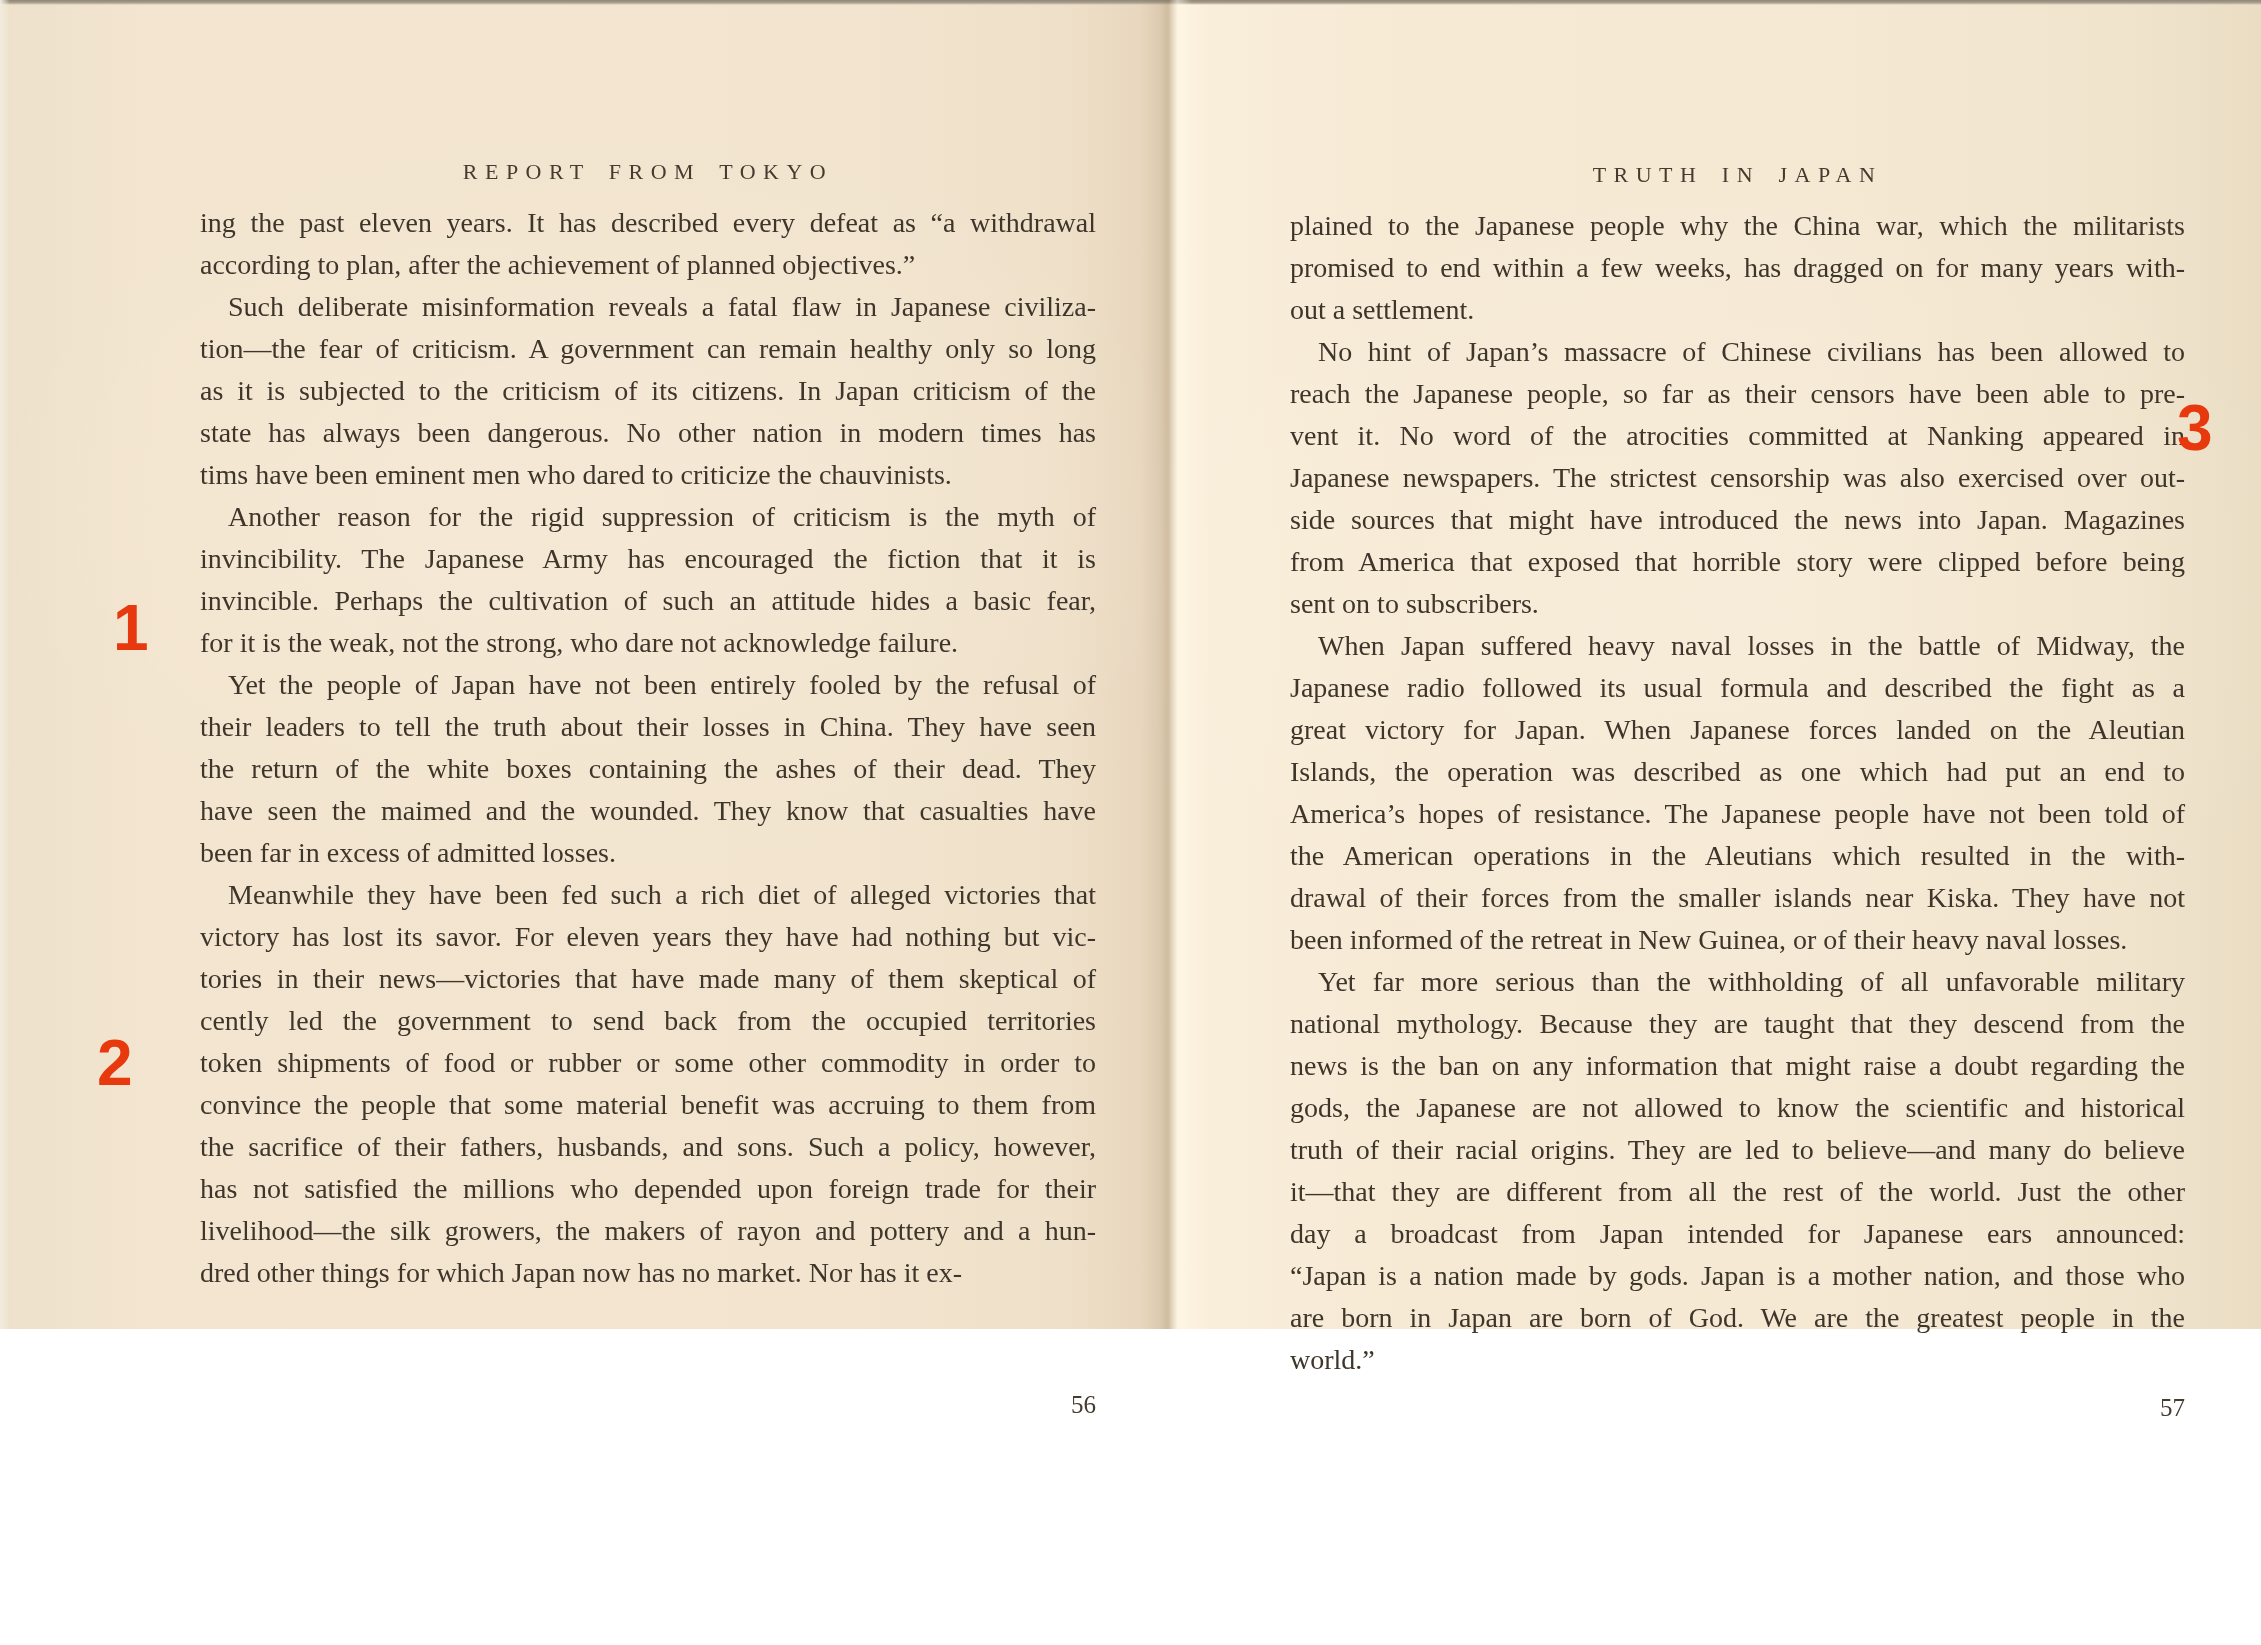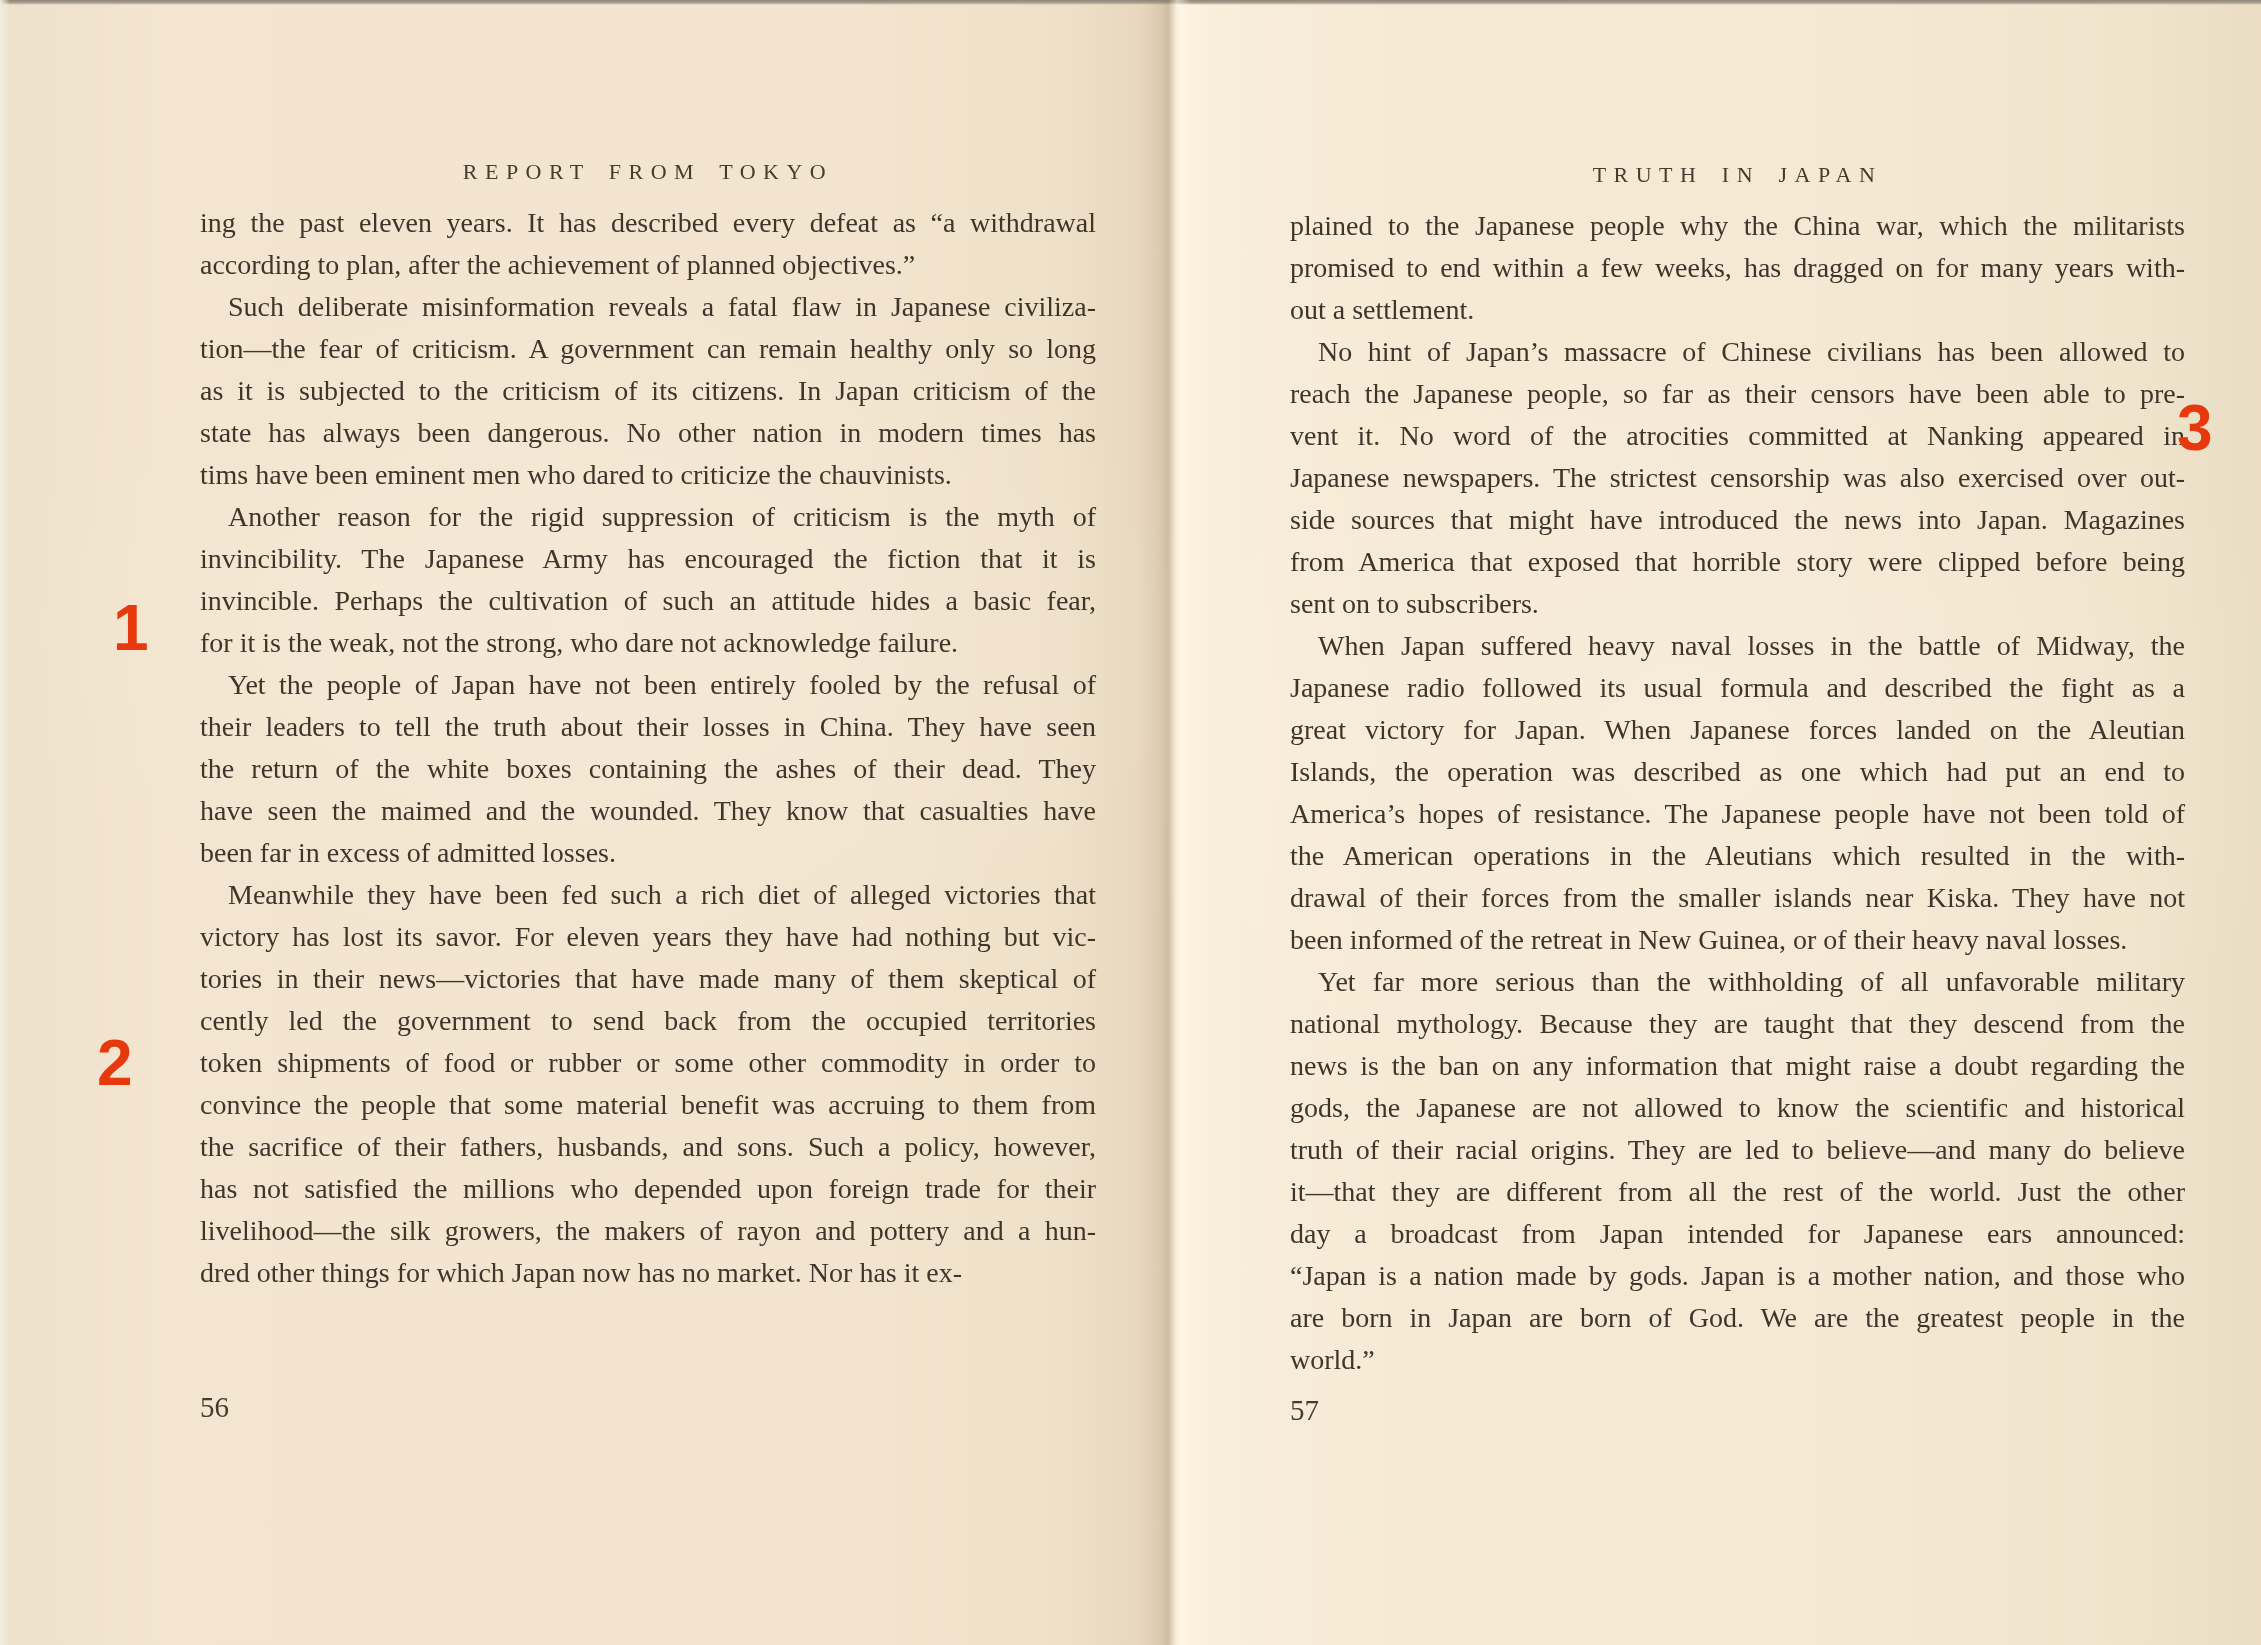--- a/index.html
+++ b/index.html
@@ -3,21 +3,21 @@
 <meta charset="utf-8">
 <style>
   html,body{margin:0;padding:0;}
   body{
     width:2261px;height:1645px;
     font-family:"Liberation Serif", serif;
     overflow:hidden;
   }
   .spread{
     position:relative;
-    width:2261px;height:1645px;
+    width:2261px;height:1329px;
     background:
       radial-gradient(ellipse 902px 580px at 26% 38%, rgba(255,252,244,0.20), rgba(255,252,244,0) 70%),
       radial-gradient(ellipse 902px 645px at 76% 45%, rgba(255,250,238,0.18), rgba(255,250,238,0) 70%),
       linear-gradient(90deg,
         #eee1cb 0%, #f3e5cf 7%, #f2e4ce 38%, #efe0c9 47%,
         #e7d5bc 51.2%, #e2cfb4 51.6%, #fdf4e1 52.2%, #f9eeda 53.6%,
         #f6ead5 62%, #f5e9d4 80%, #f1e4cd 94%, #eaddc4 100%);
   }
   
   .spread::before{
@@ -54,22 +54,22 @@
   }
   .line.last{
     text-align-last:left;
     white-space:normal;
   }
   .line.indent{
     text-indent:28px;
   }
   .folio{
     position:absolute;
-    text-align:left;
-    font-size:29px;
+    text-align:right;
+    font-size:25px;
     color:#453b2f;
   }
   #left-head  {left:200px;  width:896px; top:159px;}
   #left-body  {left:200px;  width:896px; top:202px;}
   #left-folio {left:200px;  width:896px; top:1391px;}
   #right-head {left:1290px; width:895px; top:162px;}
   #right-body {left:1290px; width:895px; top:205px;}
   #right-folio{left:1290px; width:895px; top:1394px;}
   .annotation{
     position:absolute;

